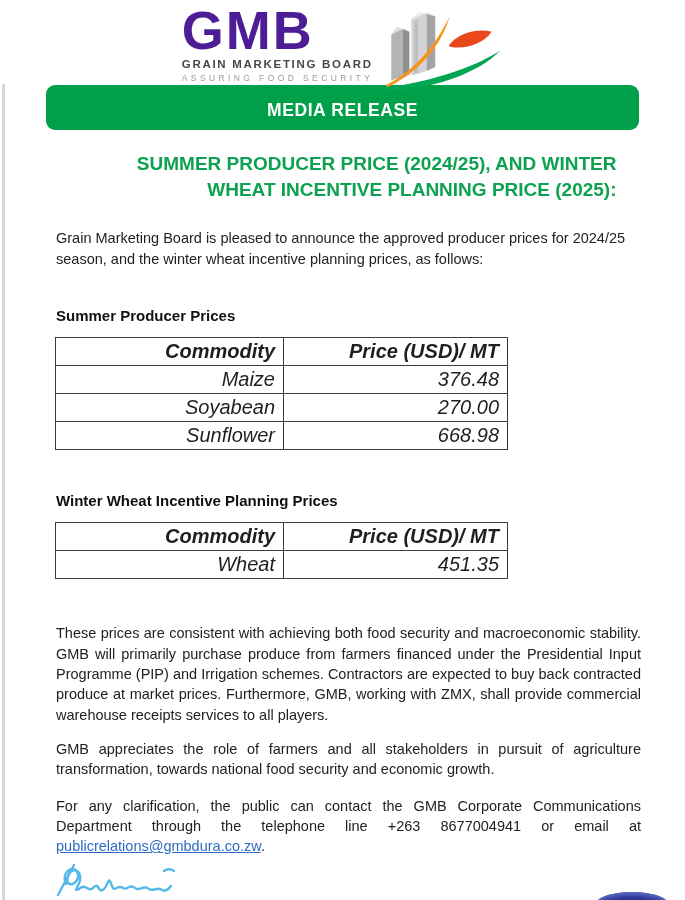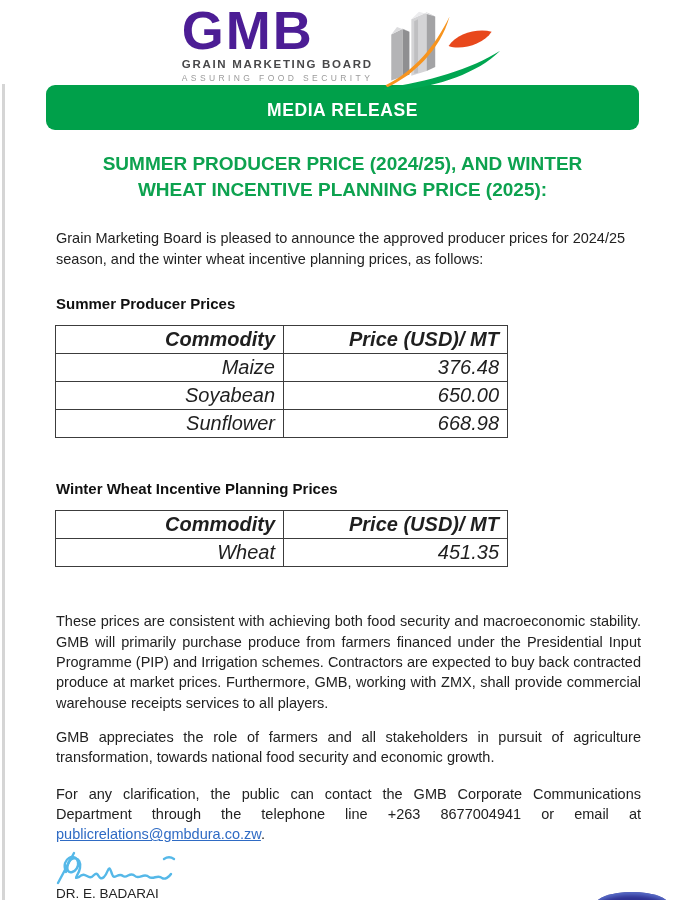--- a/index.html
+++ b/index.html
@@ -13,25 +13,25 @@
   .logo-row{display:flex;justify-content:center;align-items:flex-start;padding-top:6px;height:79px;}
   .logo-text{text-align:left;margin-right:4px;}
   .logo-acronym{font-size:54px;font-weight:bold;letter-spacing:2px;color:#4c1d95;line-height:0.92;}
   .logo-name{font-size:11.5px;font-weight:bold;letter-spacing:1.7px;color:#48484a;margin-top:2px;}
   .logo-tagline{font-size:8.5px;letter-spacing:3.4px;color:#9b9b9b;margin-top:3px;}
   .logo-mark{width:126px;height:86px;margin-top:-2px;}
 
   
   .banner{margin:0 46px;height:45px;background:#00a04a;display:flex;align-items:center;justify-content:center;border-radius:9px;}
   .banner-label{color:#ffffff;font-weight:bold;font-size:17.5px;letter-spacing:.6px;padding-top:6px;}
-  .doc-title{margin:21px auto 13px;max-width:548px;text-align:center;color:#0da24f;font-weight:bold;font-size:19px;line-height:1.38;}
+  .doc-title{margin:21px auto 13px;max-width:548px;text-align:right;color:#0da24f;font-weight:bold;font-size:19px;line-height:1.38;}
 
   
   .intro{margin:25px 46px 0 56px;font-size:14.5px;line-height:1.45;color:#222;}
-  .section-heading{margin:25px 0 0 56px;font-size:15px;font-weight:bold;color:#111;}
+  .section-heading{margin:37px 0 0 56px;font-size:15px;font-weight:bold;color:#111;}
 
   
   table.price{border-collapse:collapse;margin:13px 0 0 55px;width:452px;table-layout:fixed;}
   table.price td,table.price th{border:1px solid #3c3c3c;font-size:20px;padding:2px 8px;height:20px;text-align:right;vertical-align:middle;font-style:italic;}
   table.price th{font-weight:bold;}
   table.price col.c1{width:228px;}
   table.price col.c2{width:224px;}
 
   .para{margin:0 44px 0 56px;font-size:14.5px;line-height:1.4;color:#222;text-align:justify;}
   .para.p1{margin-top:44px;}
@@ -95,21 +95,21 @@
         <tr>
       <th>Commodity</th>
       <th>Price (USD)/ MT</th>
     </tr>
     <tr>
       <td>Maize</td>
       <td>376.48</td>
     </tr>
     <tr>
       <td>Soyabean</td>
-      <td>650.00</td>
+      <td>270.00</td>
     </tr>
     <tr>
       <td>Sunflower</td>
       <td>668.98</td>
     </tr>
   </tbody>
     </table>
 
   <div class="section-heading" style="margin-top:42px">Winter Wheat Incentive Planning Prices</div>
   <table class="price">

